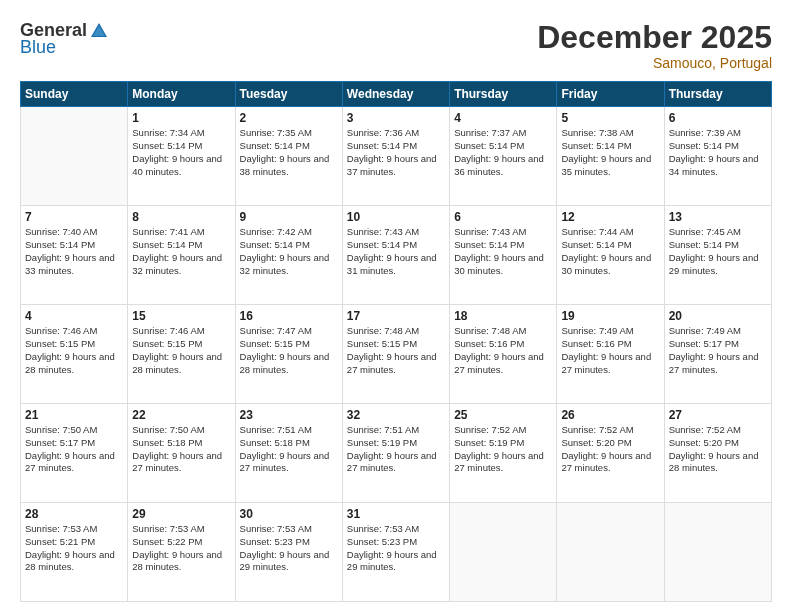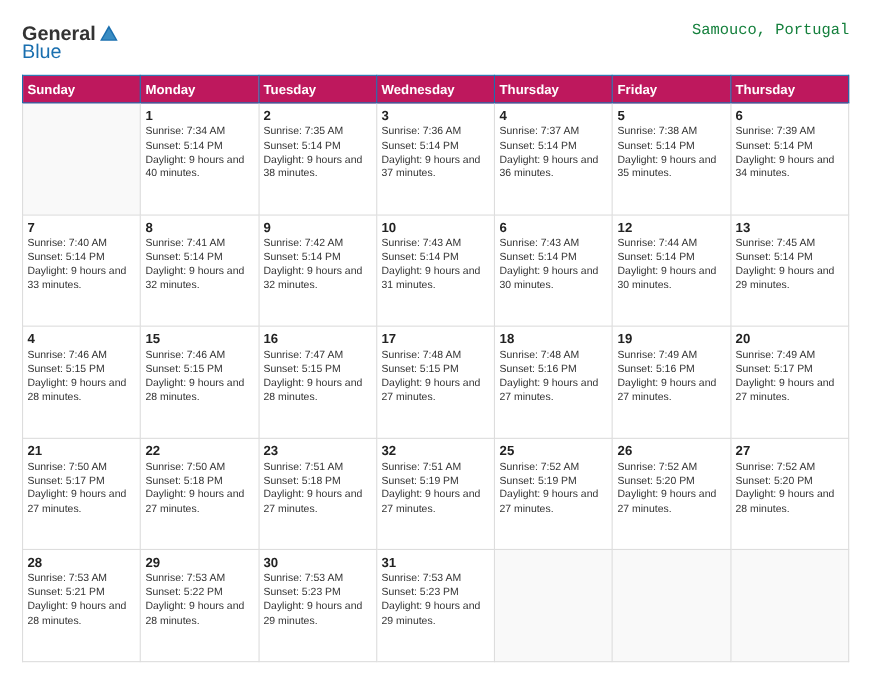--- a/index.html
+++ b/index.html
@@ -51,32 +51,31 @@
       text-align: right;
     }
     .month-title {
       font-size: 32px;
       font-weight: bold;
       color: #333;
       line-height: 1.1;
     }
     .subtitle {
       font-size: 14px;
-      color: #15803d;
-      font-family: Liberation Mono, monospace;
+      color: #a16207;
     }
     .calendar {
       flex: 1;
       border: 1px solid #ccc;
       border-collapse: collapse;
       width: 100%;
       table-layout: fixed;
     }
     .calendar th {
-      background-color: #be185d;
+      background-color: #0c4a6e;
       color: #fff;
       font-size: 12px;
       font-weight: bold;
       padding: 5px 4px;
       text-align: left;
       border: 1px solid #1a6faf;
     }
     .calendar td {
       border: 1px solid #ddd;
       vertical-align: top;
@@ -111,20 +110,21 @@
       <div class="logo-text">
         <span class="logo-general">General</span>
         <svg class="logo-icon" viewBox="0 0 20 20">
           <polygon points="10,2 18,16 2,16" fill="#1a6faf"></polygon>
           <polygon points="10,5 16,15 4,15" fill="#5aaad6" opacity="0.5"></polygon>
         </svg>
       </div>
       <span class="logo-blue" style="margin-top:-4px;">Blue</span>
     </div>
     <div class="title-area">
+      <div class="month-title">December 2025</div>
       <div class="subtitle">Samouco, Portugal</div>
     </div>
   </div>
 
   <table class="calendar">
     <thead>
       <tr>
         <th>Sunday</th>
         <th>Monday</th>
         <th>Tuesday</th>

